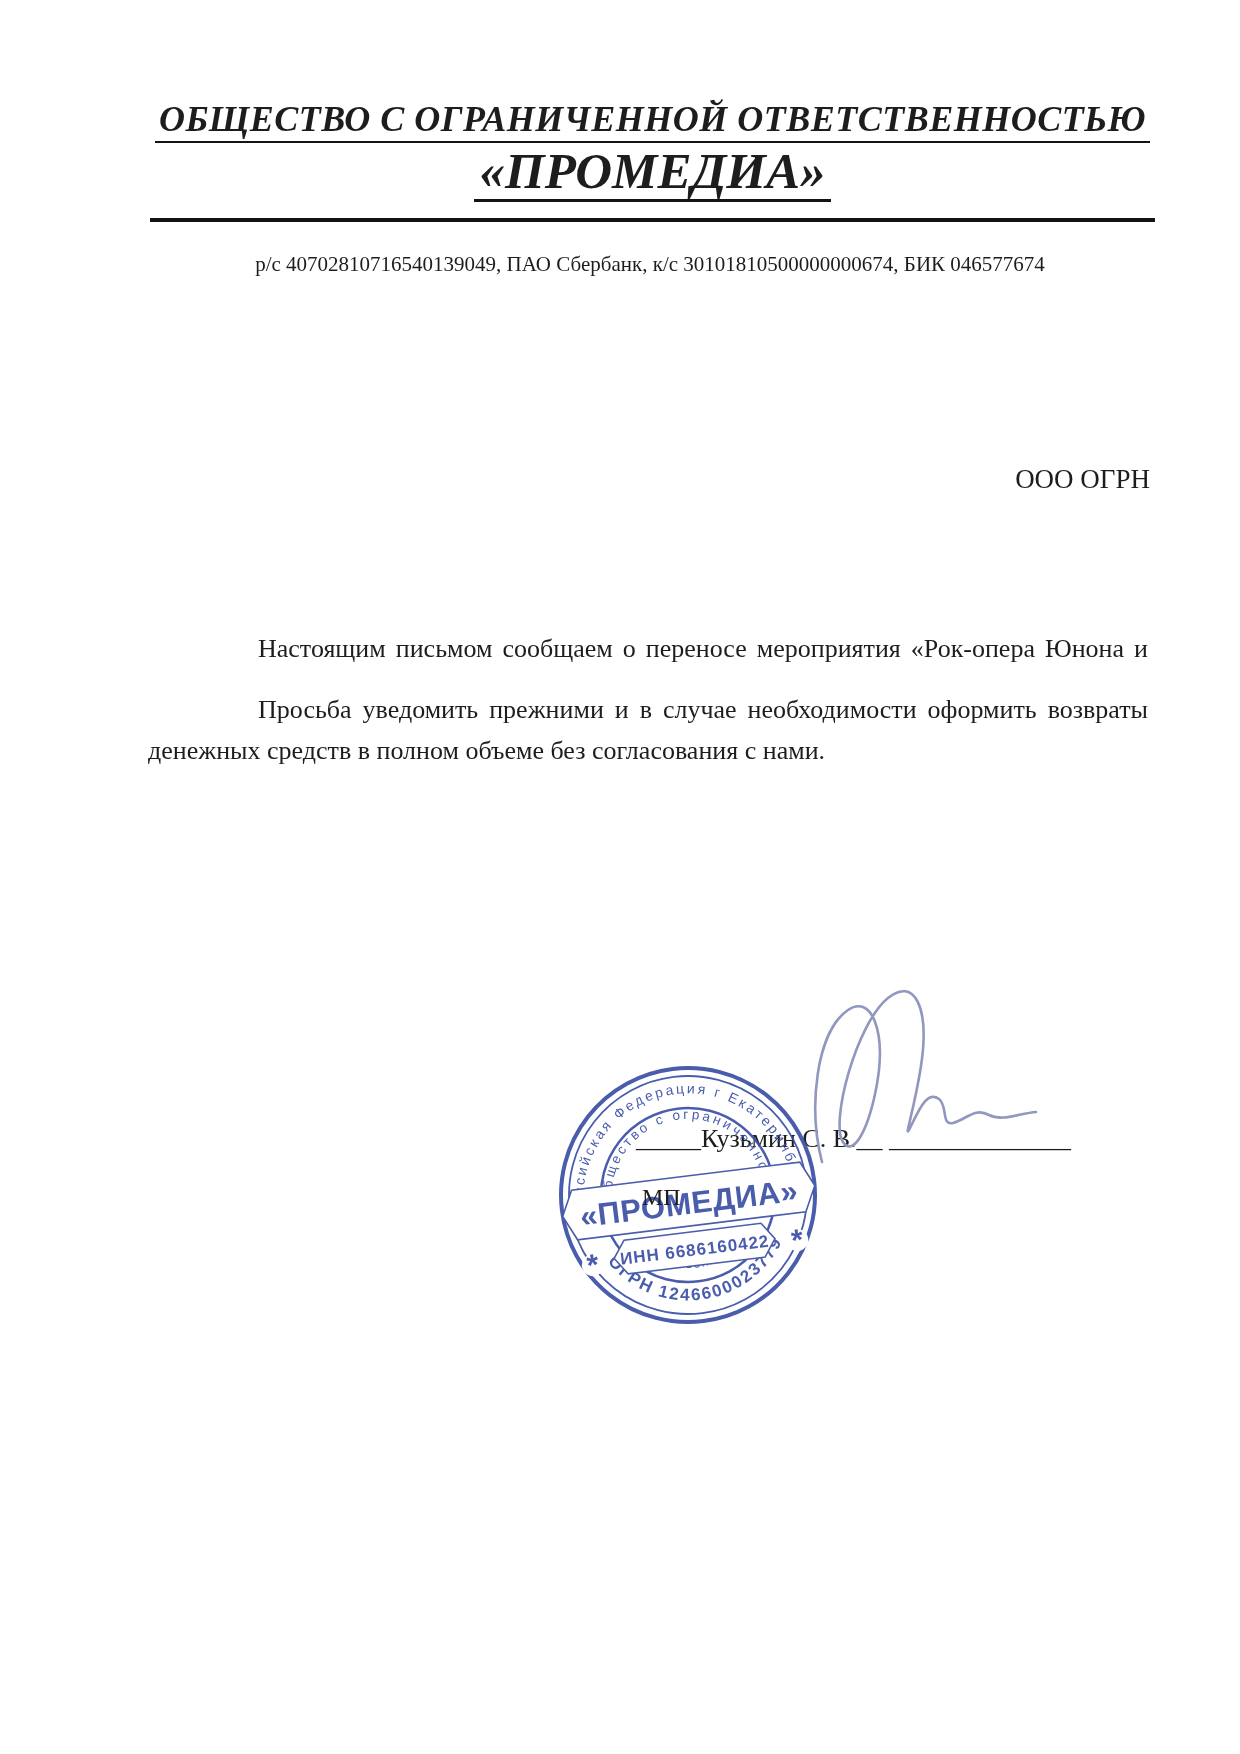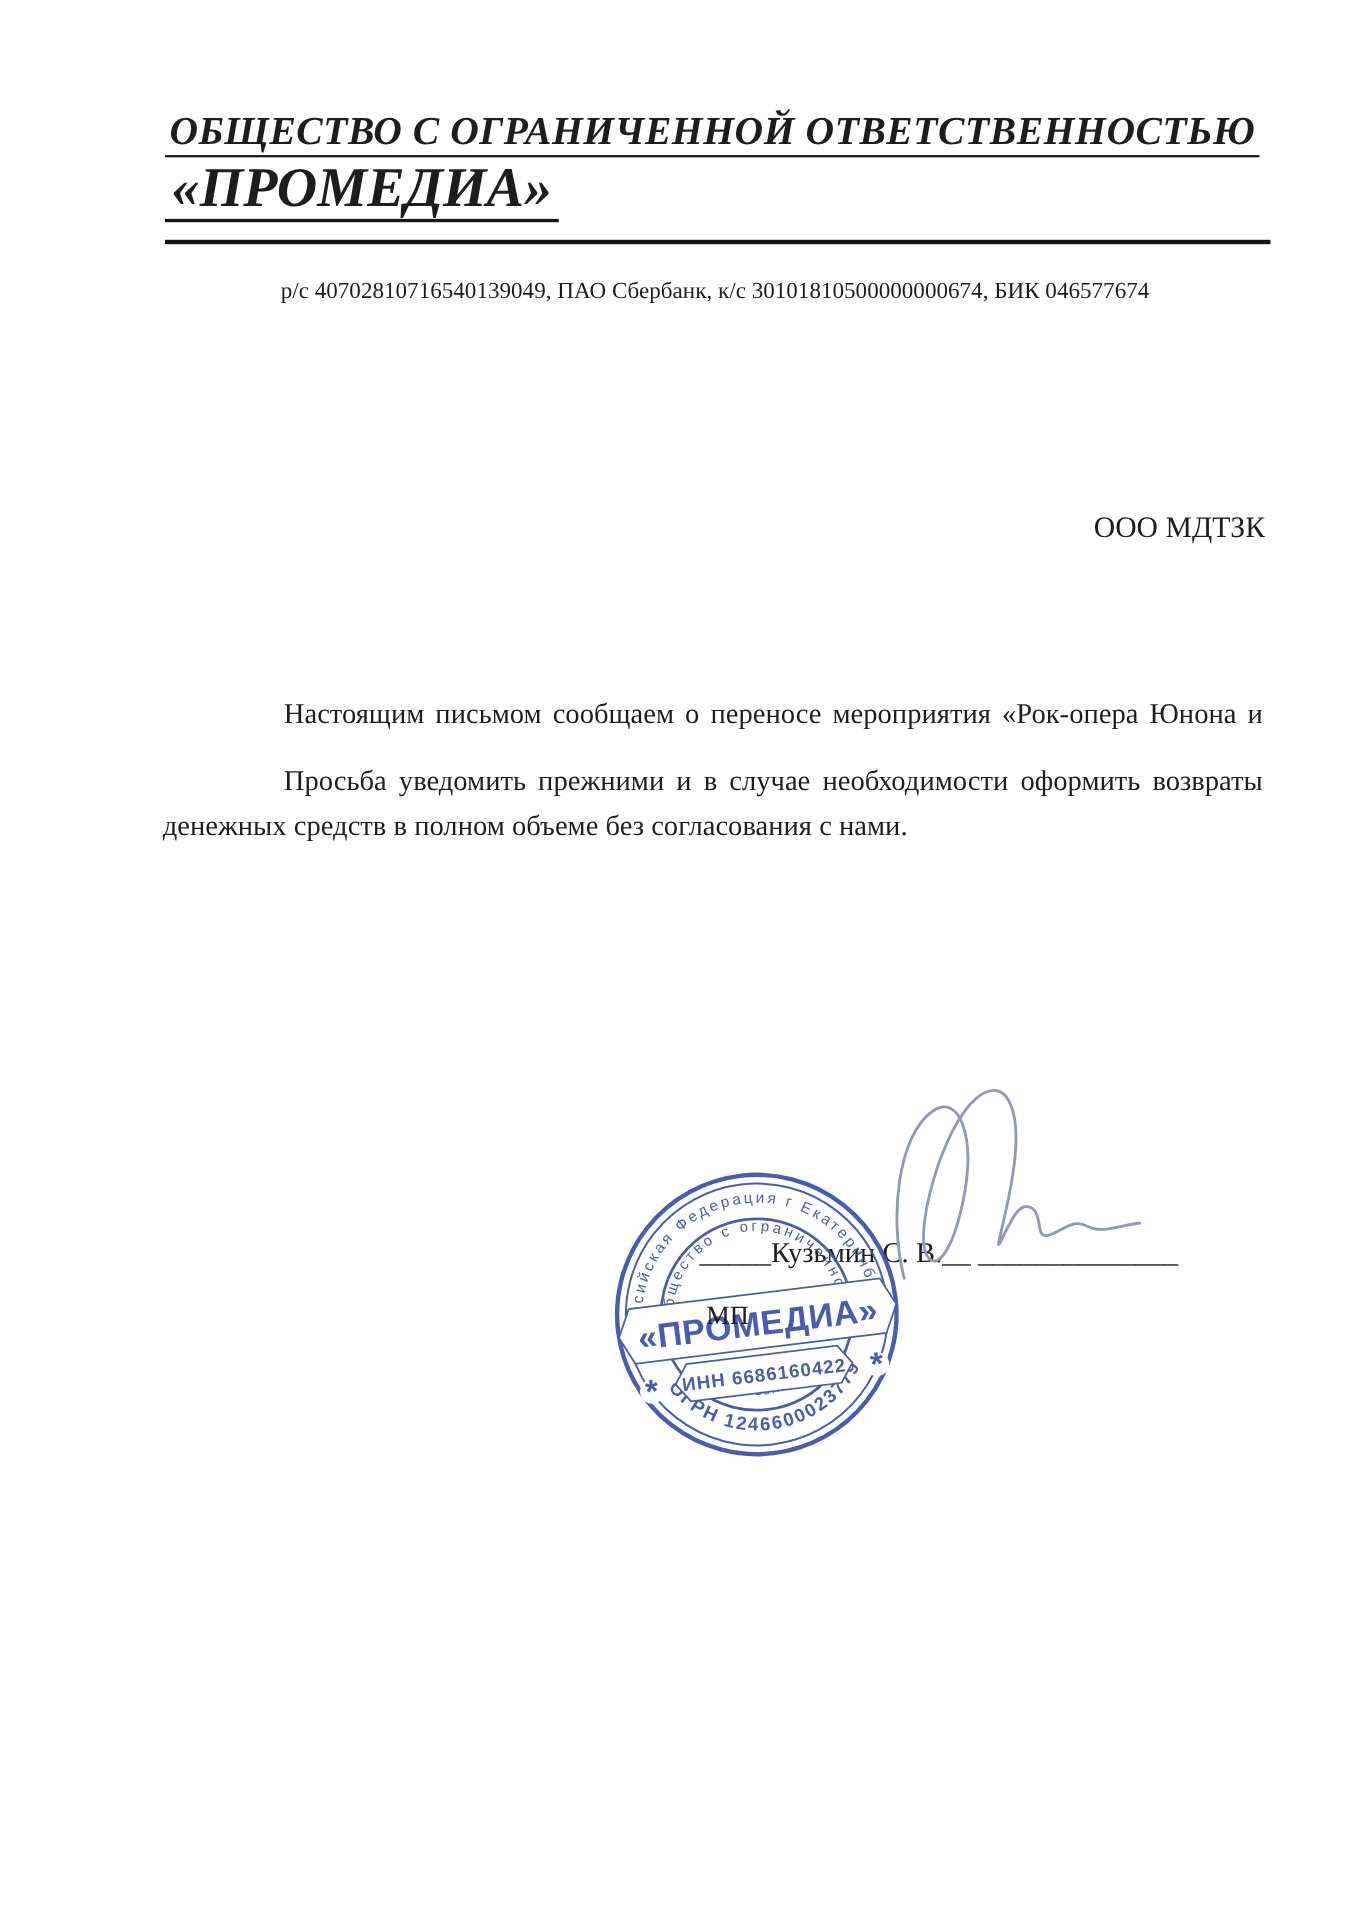--- a/index.html
+++ b/index.html
@@ -2,21 +2,21 @@
 <html><head>
 <meta charset="utf-8">
 <style>
   html,body { margin:0; padding:0; background:#e8e8e8; }
   .page {
     position:relative; width:1240px; height:1754px; margin:0 auto;
     background:#ffffff; font-family:"Liberation Serif", serif; color:#1d1d1d;
     overflow:hidden;
   }
   
-  .letterhead { position:absolute; left:150px; top:98px; width:1005px; text-align:left; }
+  .letterhead { position:absolute; left:150px; top:98px; width:1005px; text-align:center; }
   .org-type {
     display:inline-block; font-style:italic; font-weight:bold; font-size:36px;
     letter-spacing:.5px; border-bottom:2px solid #141414; padding:0 4px 1px 4px; white-space:nowrap;
   }
   .org-name-row { margin-top:0; }
   .org-name {
     display:inline-block; font-style:italic; font-weight:bold; font-size:51px;
     border-bottom:3px solid #141414; padding:0 6px 0 6px; line-height:1.1;
   }
   .header-rule { position:absolute; left:150px; top:218px; width:1005px; height:4px; background:#141414; }
@@ -64,21 +64,21 @@
       <span class="org-type">ОБЩЕСТВО С ОГРАНИЧЕННОЙ ОТВЕТСТВЕННОСТЬЮ</span>
     </div>
     <div class="org-name-row">
       <span class="org-name">«ПРОМЕДИА»</span>
     </div>
   </div>
   <div class="header-rule"></div>
 
   <div class="req req2">р/с 40702810716540139049, ПАО Сбербанк, к/с 30101810500000000674, БИК 046577674</div>
 
-  <div class="recipient">ООО МДТЗК</div>
+  <div class="recipient">ООО ОГРН</div>
 
   <div class="body">
     <div class="para">
       <div class="line indent stretch">Настоящим письмом сообщаем о переносе мероприятия «Рок-опера Юнона и</div>
     </div>
     <div class="para para2">
       <div class="line indent stretch">Просьба уведомить прежними и в случае необходимости оформить возвраты</div>
       <div class="line">денежных средств в полном объеме без согласования с нами.</div>
     </div>
   </div>

